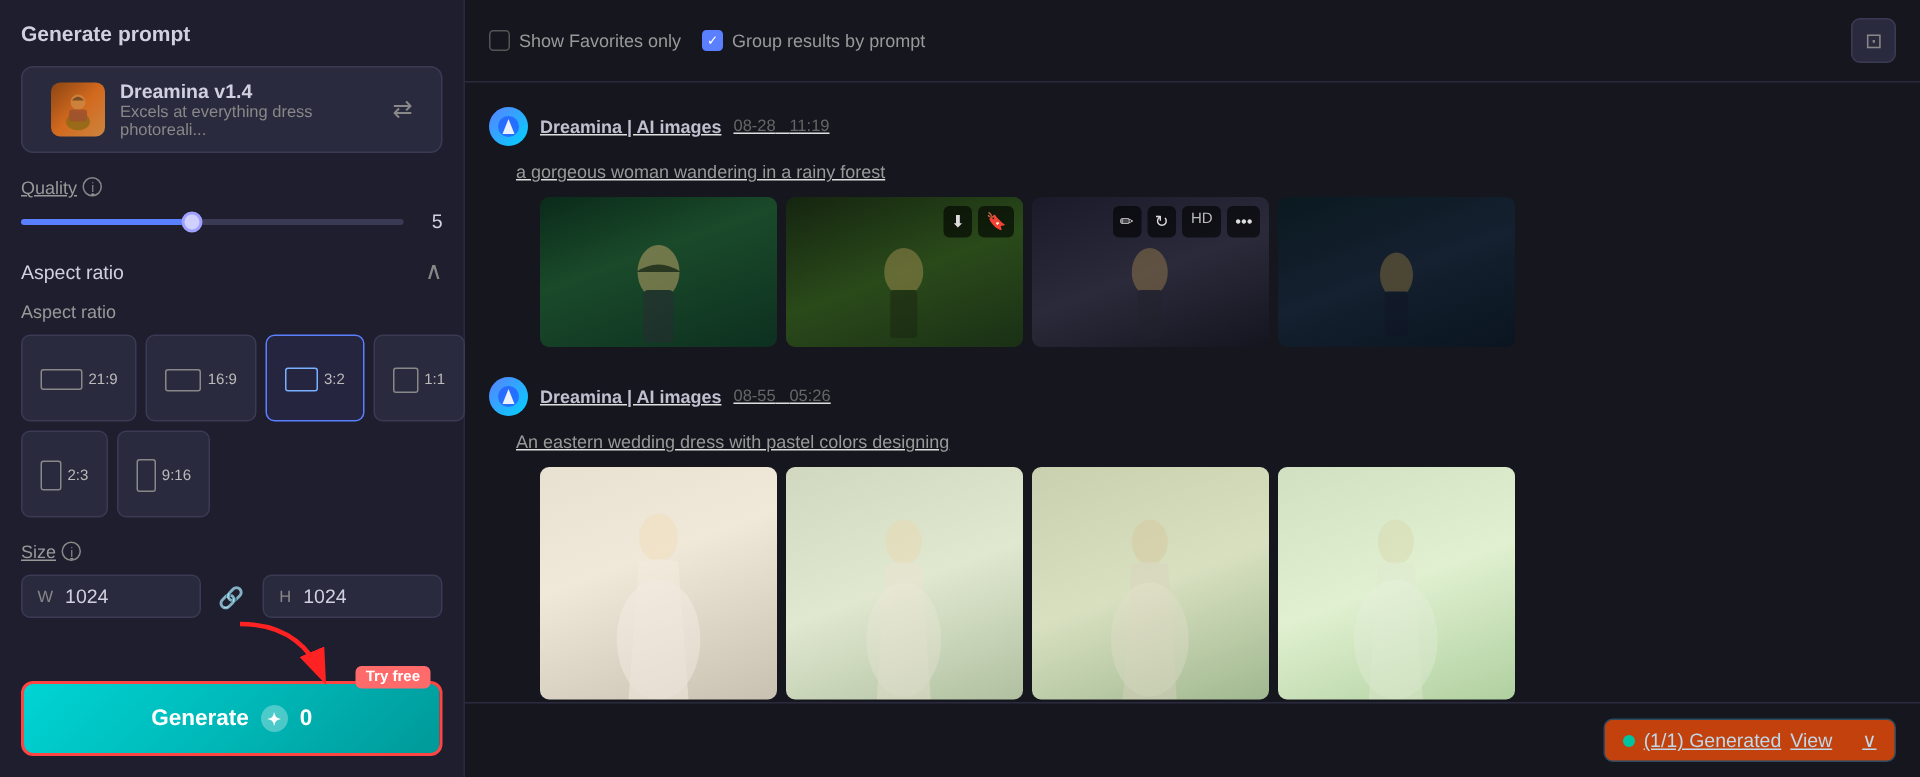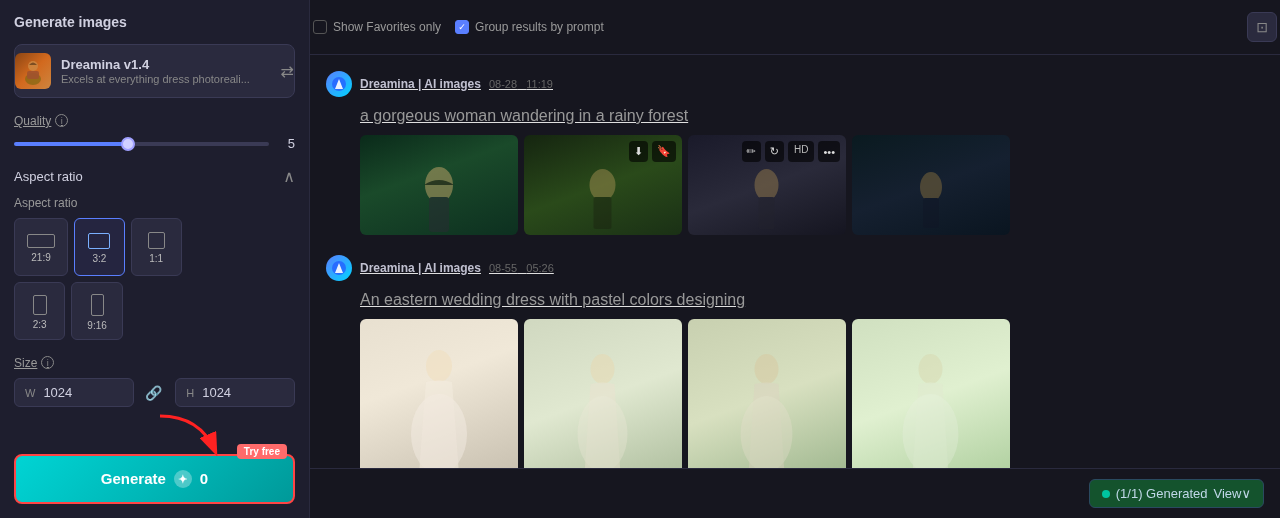--- a/index.html
+++ b/index.html
@@ -33,21 +33,21 @@
       margin-bottom: 14px;
     }
 
     
     .model-selector {
       display: flex;
       align-items: center;
       background: #2a2a3e;
       border: 1px solid #3a3a55;
       border-radius: 8px;
-      padding: 8px 0;
+      padding: 8px 19px;
       margin-bottom: 16px;
       cursor: pointer;
     }
     .model-avatar {
       width: 36px;
       height: 36px;
       border-radius: 6px;
       background: linear-gradient(135deg, #8b4513, #d2691e, #cd853f);
       margin-right: 10px;
       flex-shrink: 0;
@@ -125,21 +125,21 @@
       display: grid;
       grid-template-columns: repeat(5, 1fr);
       gap: 6px;
       margin-bottom: 6px;
     }
     .aspect-btn {
       background: #2a2a3e;
       border: 1px solid #3a3a55;
       border-radius: 6px;
       display: flex;
-      flex-direction: column;
+      flex-direction: row;
       align-items: center;
       justify-content: center;
       padding: 8px 12px 6px;
       cursor: pointer;
       color: #bbb;
       font-size: 10px;
       gap: 4px;
       min-height: 58px;
     }
     .aspect-btn.active {
@@ -219,21 +219,21 @@
       flex: 1;
       background: #16161f;
       display: flex;
       flex-direction: column;
       overflow: hidden;
     }
 
     .right-header {
       display: flex;
       align-items: center;
-      padding: 12px 3px;
+      padding: 12px 16px;
       border-bottom: 1px solid #2a2a3e;
       gap: 14px;
     }
     .checkbox-label {
       display: flex;
       align-items: center;
       gap: 6px;
       font-size: 12px;
       color: #999;
       cursor: pointer;
@@ -286,21 +286,21 @@
       background: linear-gradient(135deg, #5a7fff, #00d4ff);
       display: flex;
       align-items: center;
       justify-content: center;
       font-size: 12px;
       color: white;
       flex-shrink: 0;
     }
     .prompt-source { font-size: 12px; font-weight: 600; color: #c0c0d0; }
     .prompt-date { font-size: 11px; color: #666; }
-    .prompt-text { font-size: 16px; color: #999; margin-left: 34px; margin-bottom: 10px; }
+    .prompt-text { font-size: 12px; color: #999; margin-left: 18px; margin-bottom: 10px; }
 
     .image-strip {
       display: flex;
       gap: 6px;
       margin-left: 34px;
       position: relative;
     }
     .img-thumb {
       border-radius: 6px;
       overflow: hidden;
@@ -366,57 +366,58 @@
       align-items: center;
       justify-content: flex-end;
       padding: 10px 16px;
       border-top: 1px solid #2a2a3e;
       gap: 8px;
     }
     .generated-badge {
       display: flex;
       align-items: center;
       gap: 6px;
-      background: #14532d;
+      background: #c2410c;
       border: 1px solid #2a4a60;
       border-radius: 6px;
       padding: 6px 12px;
       font-size: 13px;
       color: #c0d8e8;
+      text-decoration: underline;
     }
     .gen-dot {
       width: 8px; height: 8px;
       border-radius: 50%;
       background: #00c4a0;
     }
     .view-btn {
       display: flex;
       align-items: flex-end;
-      gap: 0;
+      gap: 20px;
       background: none;
       border: none;
       color: #c0d8e8;
       font-size: 13px;
       cursor: pointer;
     }
 
     
     .red-arrow {
       position: absolute;
       bottom: 60px;
       left: 180px;
       z-index: 20;
       pointer-events: none;
     }
   </style>
 </head>
 <body>
 
 <div class="left-panel">
-  <div class="panel-title">Generate images</div>
+  <div class="panel-title">Generate prompt</div>
 
   <div class="model-selector">
     <div class="model-avatar">
       <svg viewBox="0 0 28 28" fill="none" xmlns="http://www.w3.org/2000/svg">
         <circle cx="14" cy="9" r="5" fill="#cd853f" opacity="0.9"></circle>
         <ellipse cx="14" cy="22" rx="8" ry="6" fill="#8b6914" opacity="0.8"></ellipse>
         <rect x="8" y="14" width="12" height="8" rx="2" fill="#a0522d" opacity="0.9"></rect>
         <path d="M10 8 Q14 3 18 8" fill="#2c1a0a" opacity="0.5"></path>
       </svg>
     </div>
@@ -440,20 +441,24 @@
     <div class="section-header">
       <span class="section-header-label">Aspect ratio</span>
       <button class="collapse-btn">∧</button>
     </div>
     <div class="aspect-sub-label">Aspect ratio</div>
 
     <div class="aspect-grid">
       <button class="aspect-btn">
         <span class="aspect-shape" style="width:28px;height:14px;"></span>
         <span>21:9</span>
+      </button>
+      <button class="aspect-btn">
+        <span class="aspect-shape" style="width:24px;height:15px;"></span>
+        <span>16:9</span>
       </button>
       <button class="aspect-btn active">
         <span class="aspect-shape" style="width:22px;height:16px;"></span>
         <span>3:2</span>
       </button>
       <button class="aspect-btn">
         <span class="aspect-shape" style="width:17px;height:17px;"></span>
         <span>1:1</span>
       </button>
     </div>

